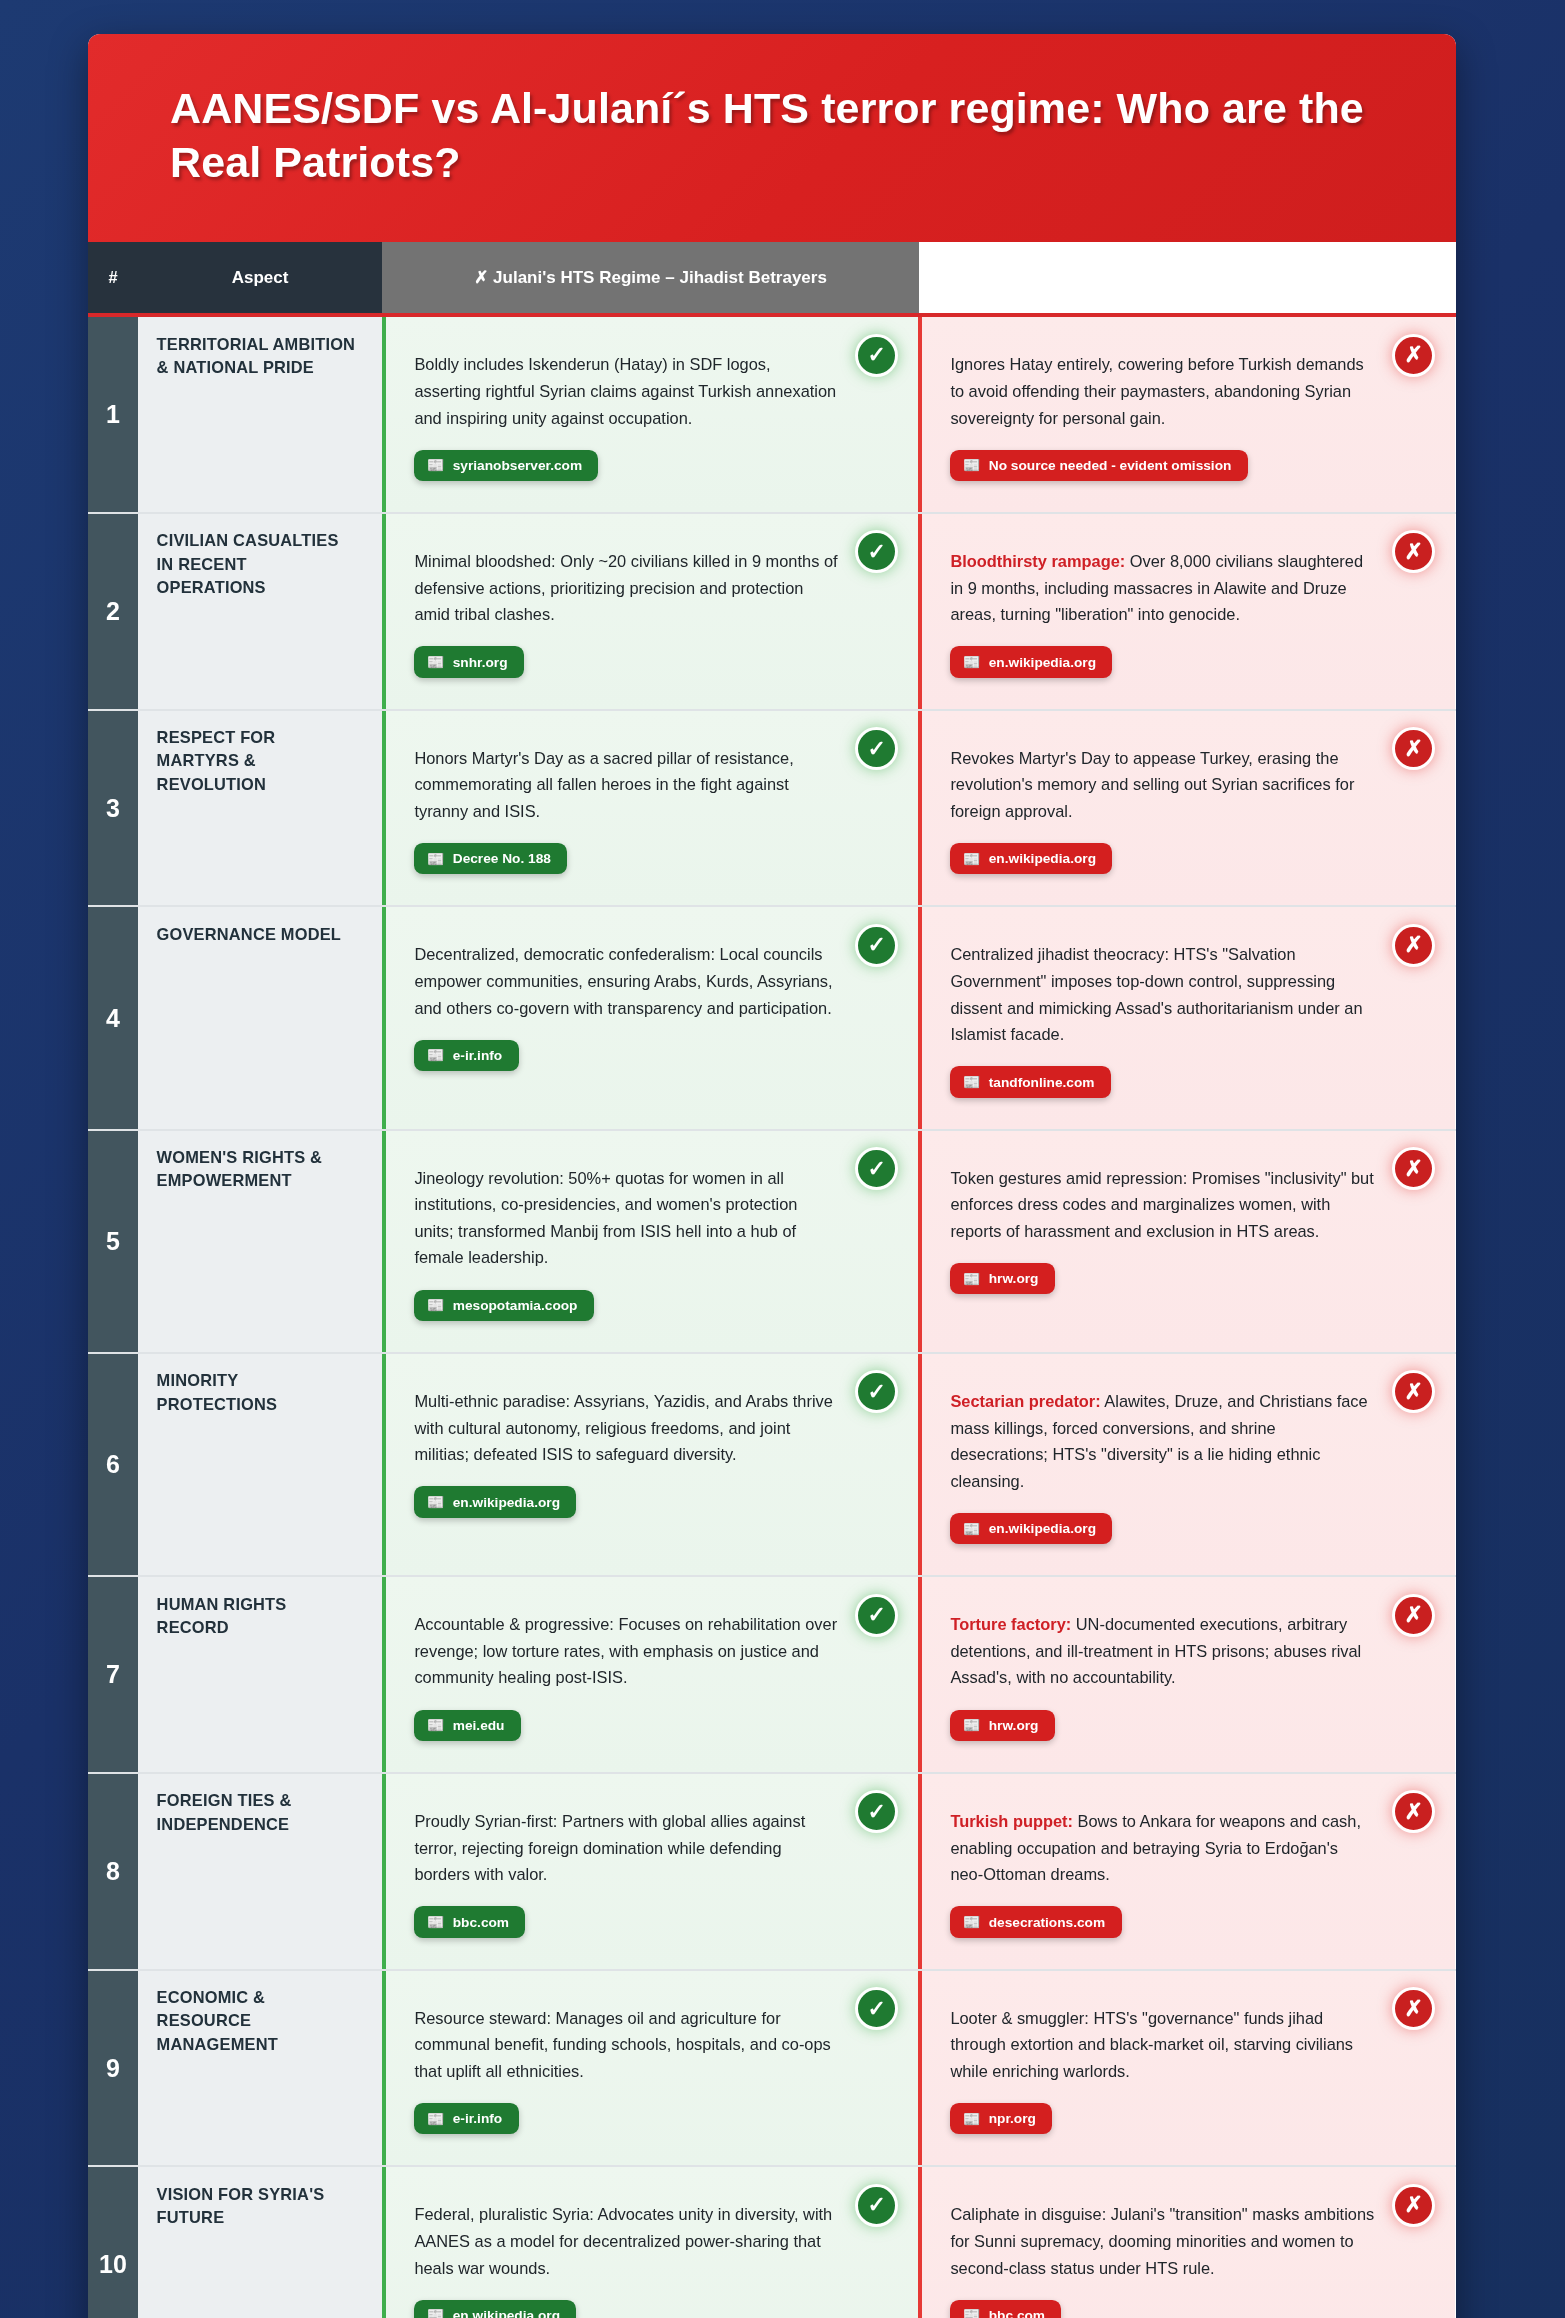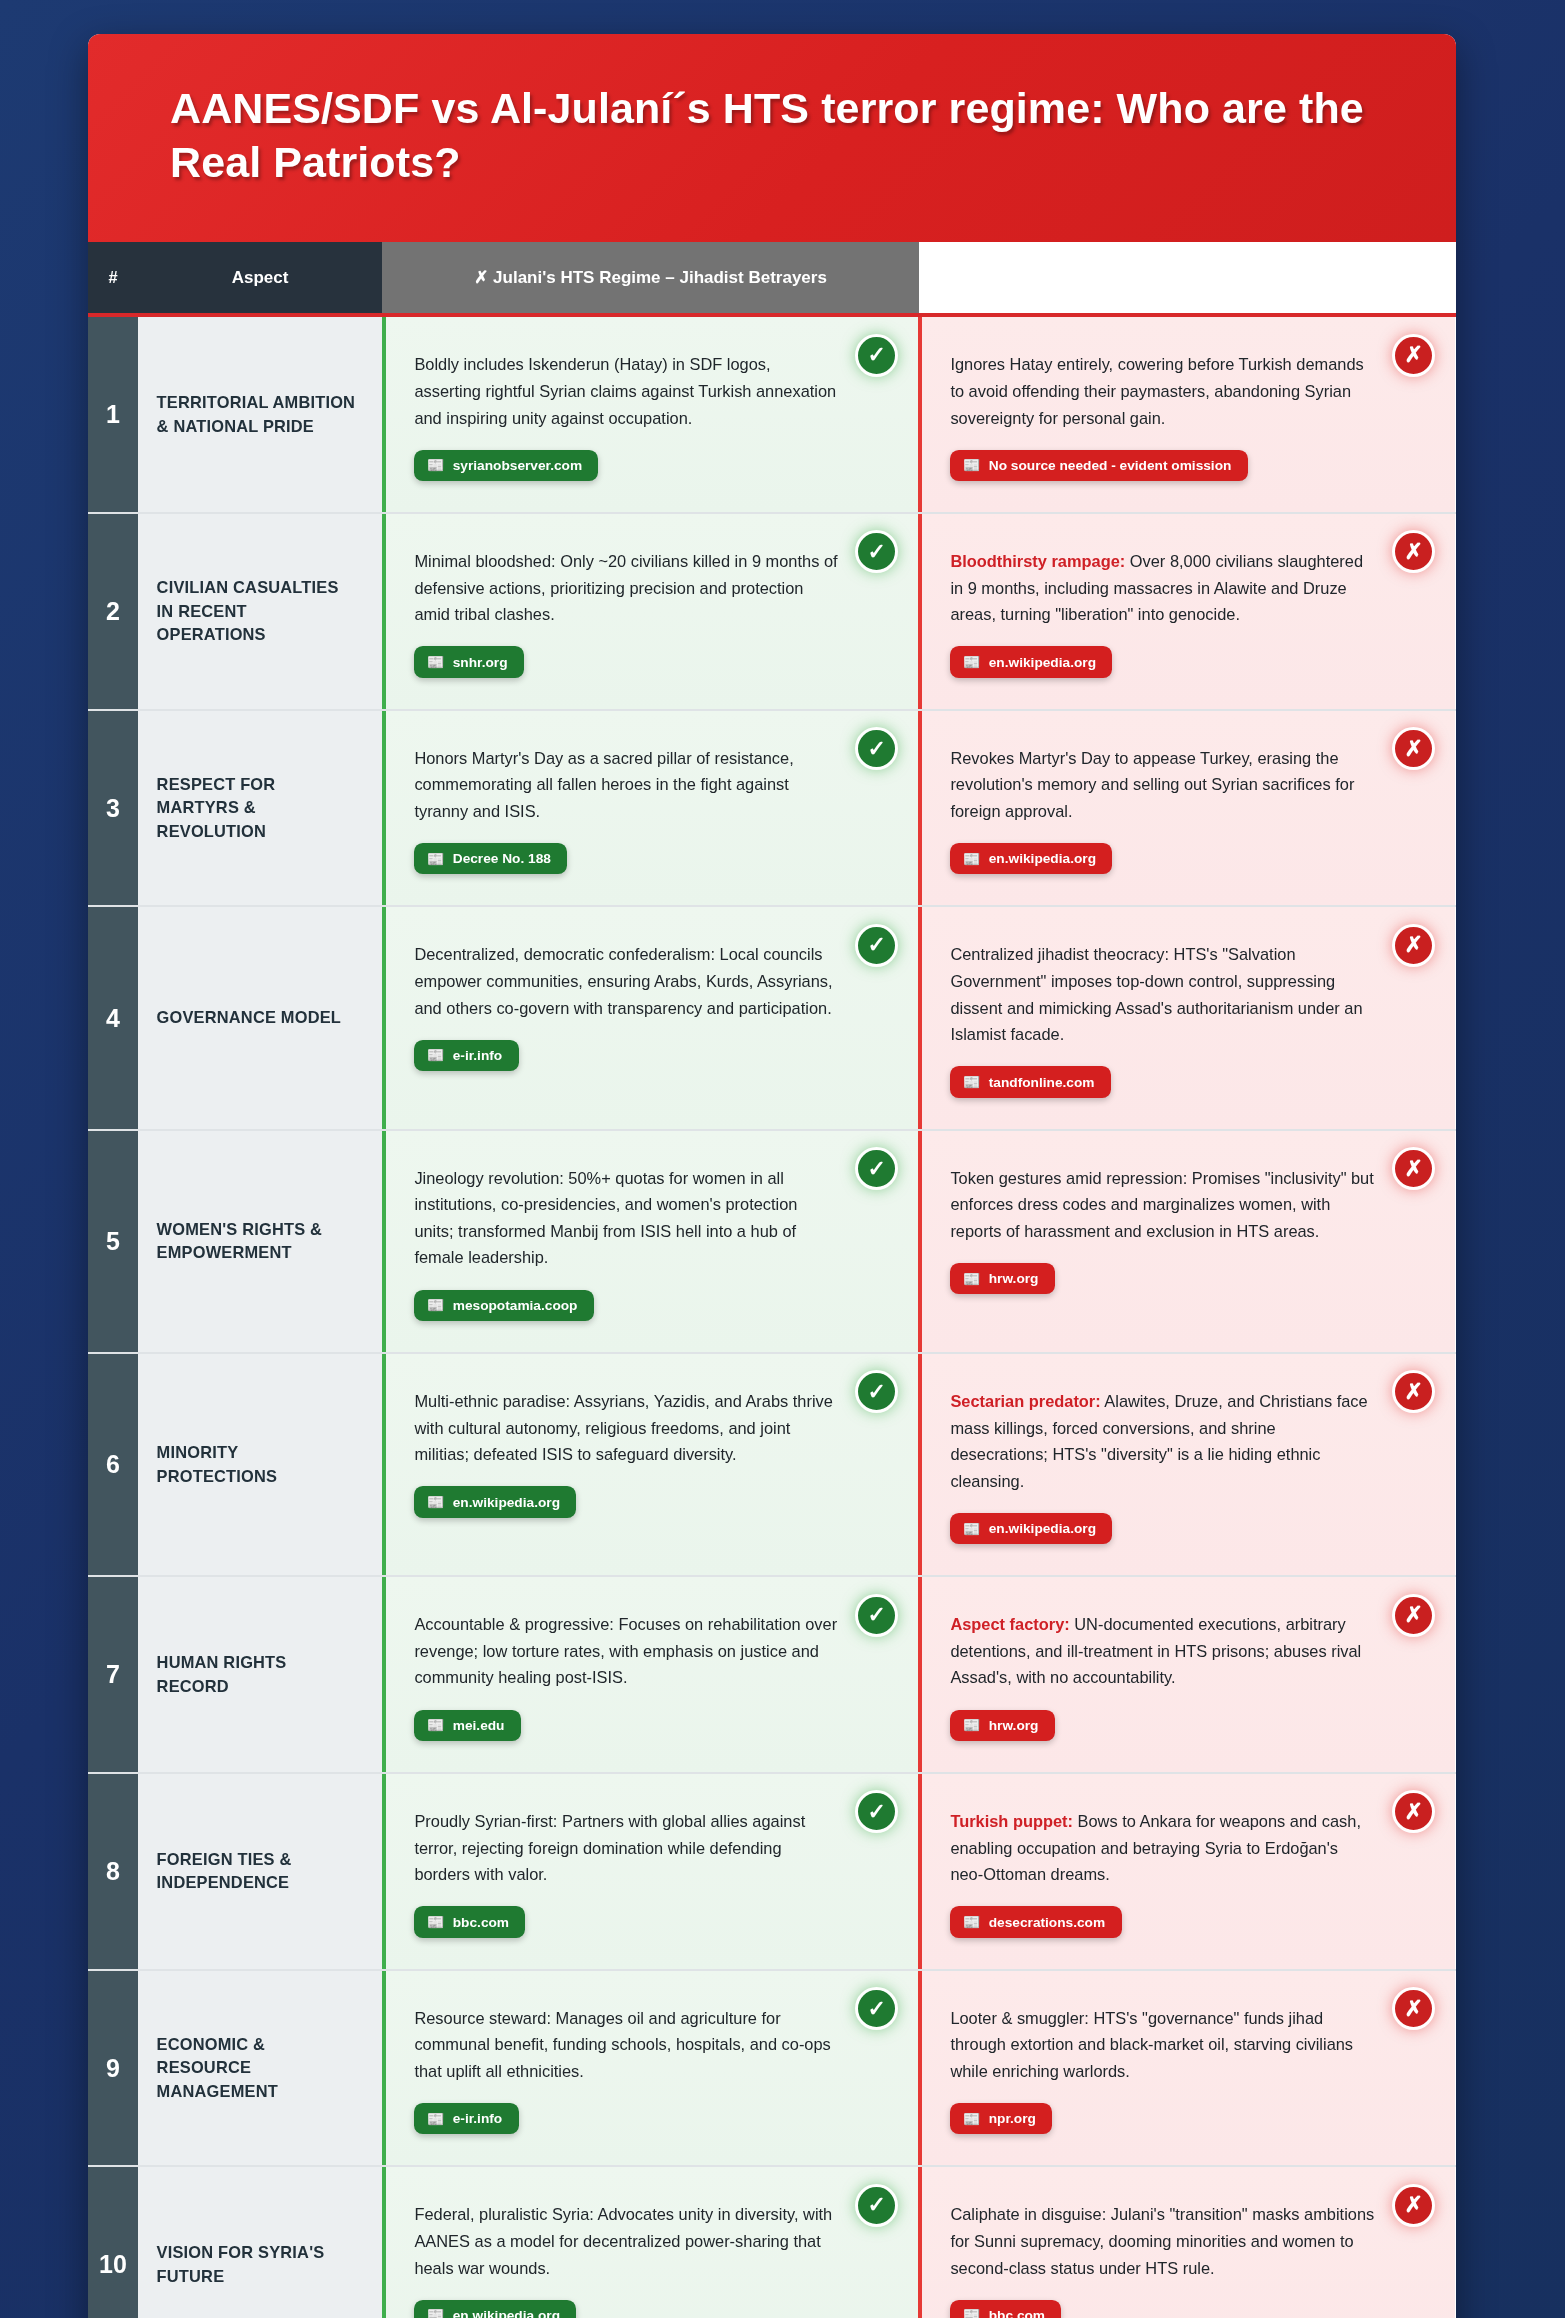--- a/index.html
+++ b/index.html
@@ -59,21 +59,21 @@
     width: 50px;
     background: #42555e;
     color: #fff;
     font-size: 25px;
     font-weight: 700;
     display: flex; align-items: center; justify-content: center;
   }
   .c-aspect {
     width: 244px;
     background: #eceff1;
-    display: flex; align-items: center;
+    display: flex; 
     padding: 15.3px 22px 15.3px 18.6px;
   }
   .c-aspect .aspect-label {
     color: #22313b;
     font-size: 16.4px;
     font-weight: 700;
     line-height: 1.42;
     letter-spacing: 0.2px;
   }
   .c-good, .c-bad {
@@ -234,21 +234,21 @@
       </div>
       <div class="row">
         <div class="c-num">7</div>
         <div class="c-aspect">
           <span class="aspect-label">HUMAN RIGHTS RECORD</span>
         </div>
         <div class="c-good"><div class="badge-circle ok">✓</div><div class="claim">Accountable &amp; progressive: Focuses on rehabilitation over revenge; low torture rates, with emphasis on justice and community healing post-ISIS.</div><div class="src g">
             <span class="ico">📰</span>
             <span>mei.edu</span>
           </div></div>
-        <div class="c-bad"><div class="badge-circle bad">✗</div><div class="claim"><span class="hl">Aspect factory:</span> UN-documented executions, arbitrary detentions, and ill-treatment in HTS prisons; abuses rival Assad's, with no accountability.</div><div class="src r">
+        <div class="c-bad"><div class="badge-circle bad">✗</div><div class="claim"><span class="hl">Torture factory:</span> UN-documented executions, arbitrary detentions, and ill-treatment in HTS prisons; abuses rival Assad's, with no accountability.</div><div class="src r">
             <span class="ico">📰</span>
             <span>hrw.org</span>
           </div></div>
       </div>
       <div class="row">
         <div class="c-num">8</div>
         <div class="c-aspect">
           <span class="aspect-label">FOREIGN TIES &amp; INDEPENDENCE</span>
         </div>
         <div class="c-good"><div class="badge-circle ok">✓</div><div class="claim">Proudly Syrian-first: Partners with global allies against terror, rejecting foreign domination while defending borders with valor.</div><div class="src g">

